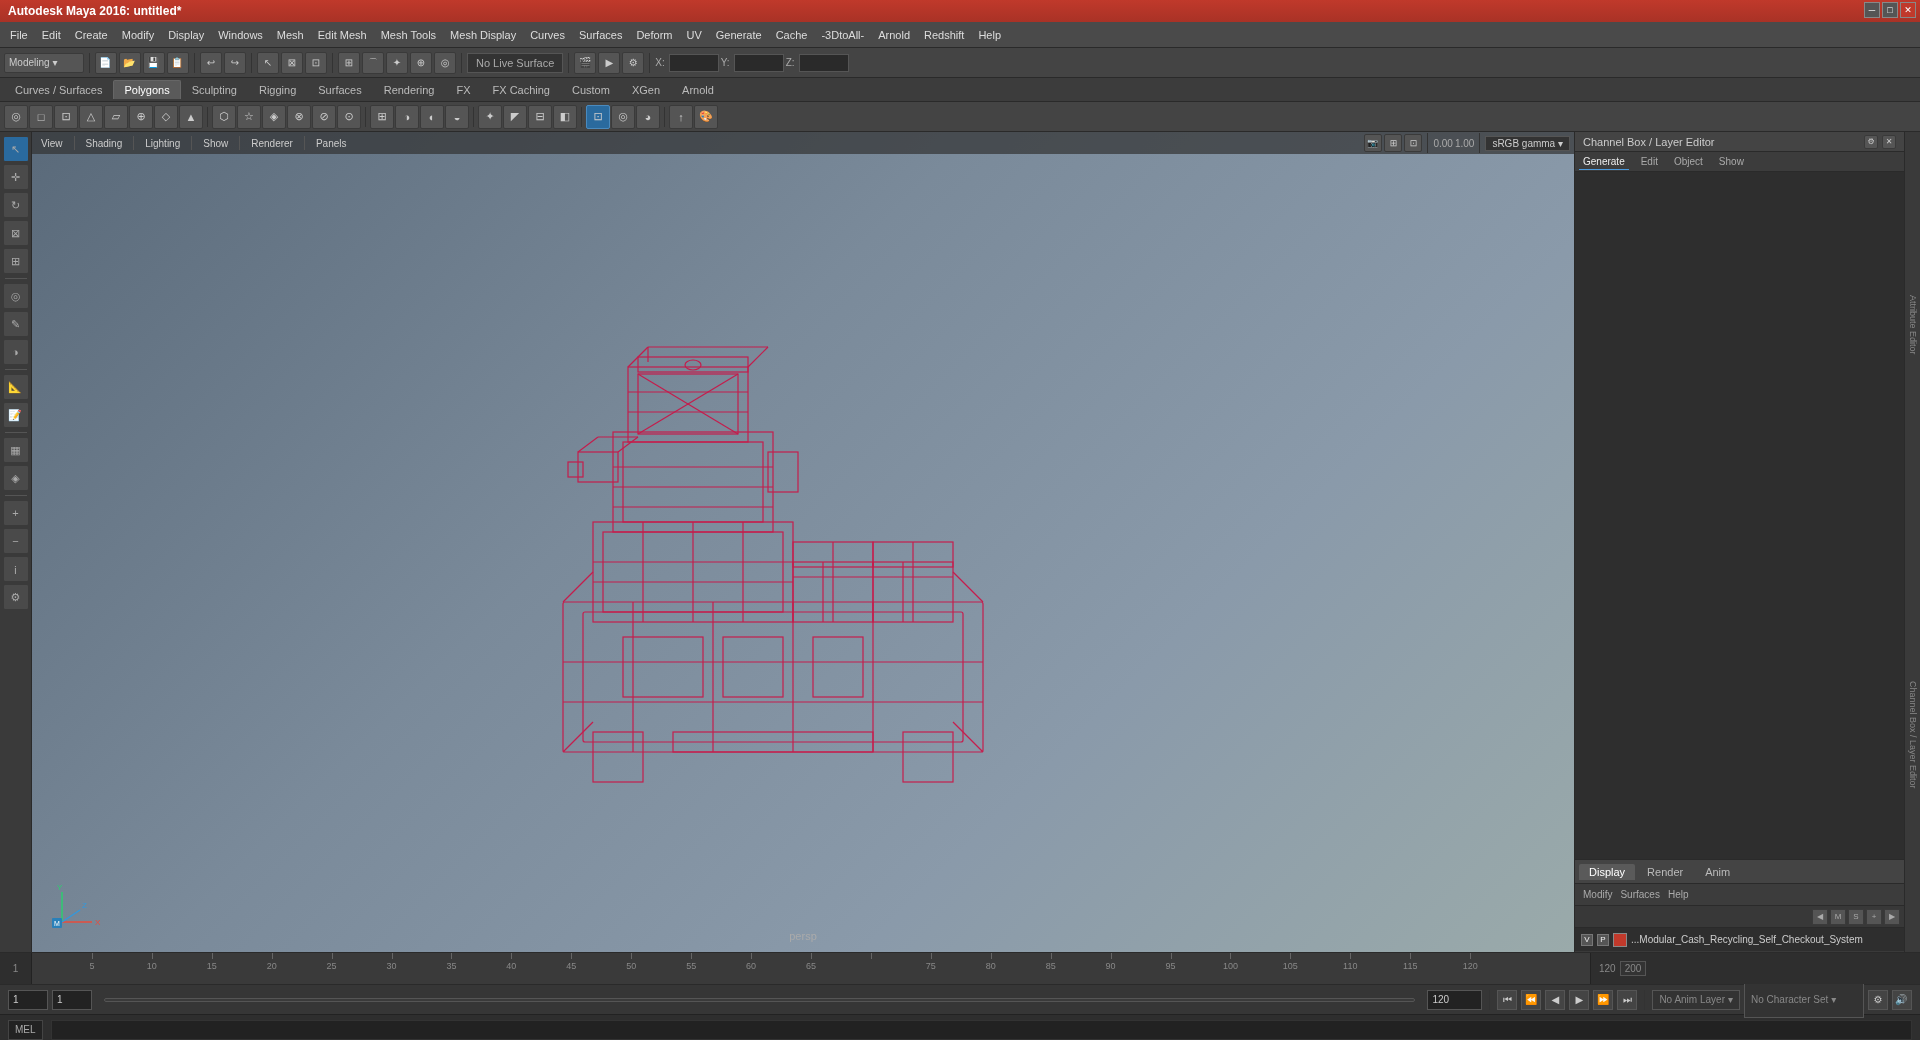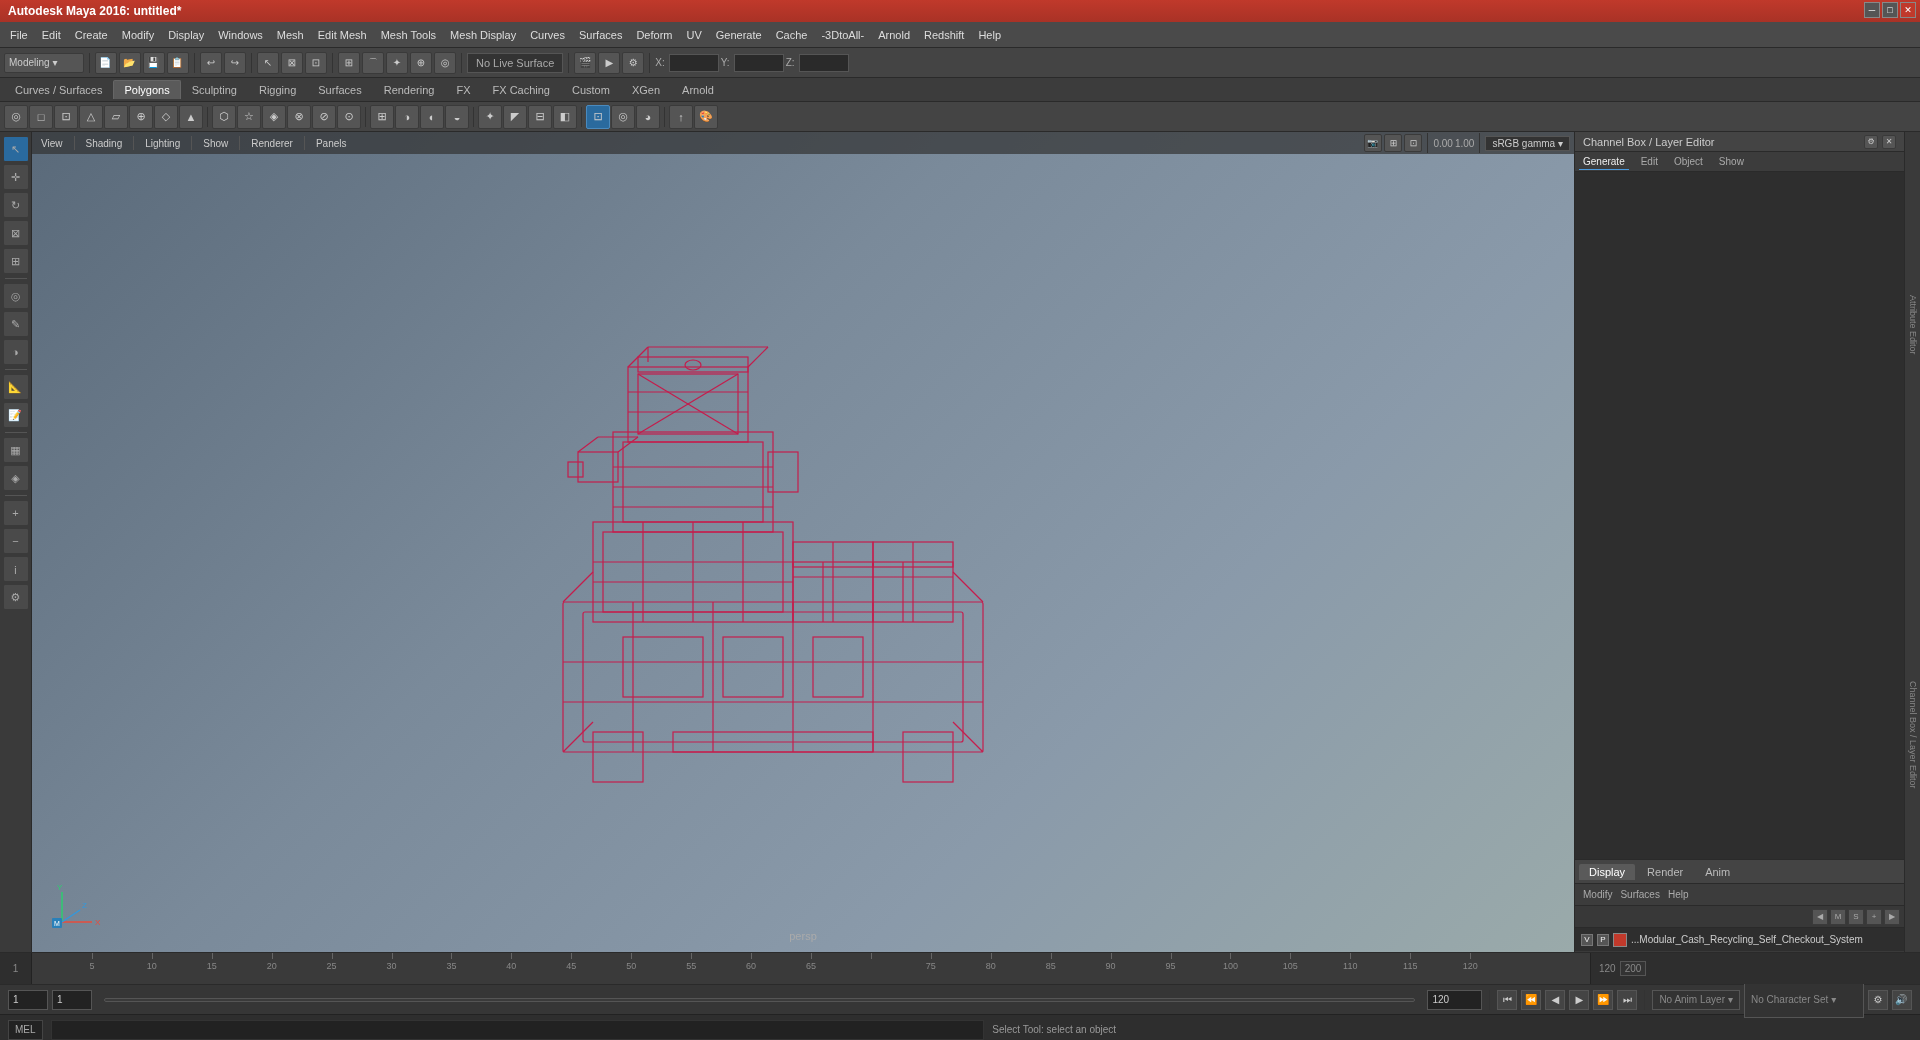--- a/index.html
+++ b/index.html
@@ -954,14 +954,13 @@
   <div class="pb-btn">⚙</div>
   <div class="pb-btn">🔊</div>
 </div>
 
 <div id="status-bar">
   <div class="status-field">
     <span>MEL</span>
   </div>
   <div style="flex:1;background:#222;border:1px solid #333;height:20px;padding:0 6px;display:flex;align-items:center;">
   </div>
-  <span id="status-text">Select Tool: select an object</span>
 </div>
 
 </body></html>

